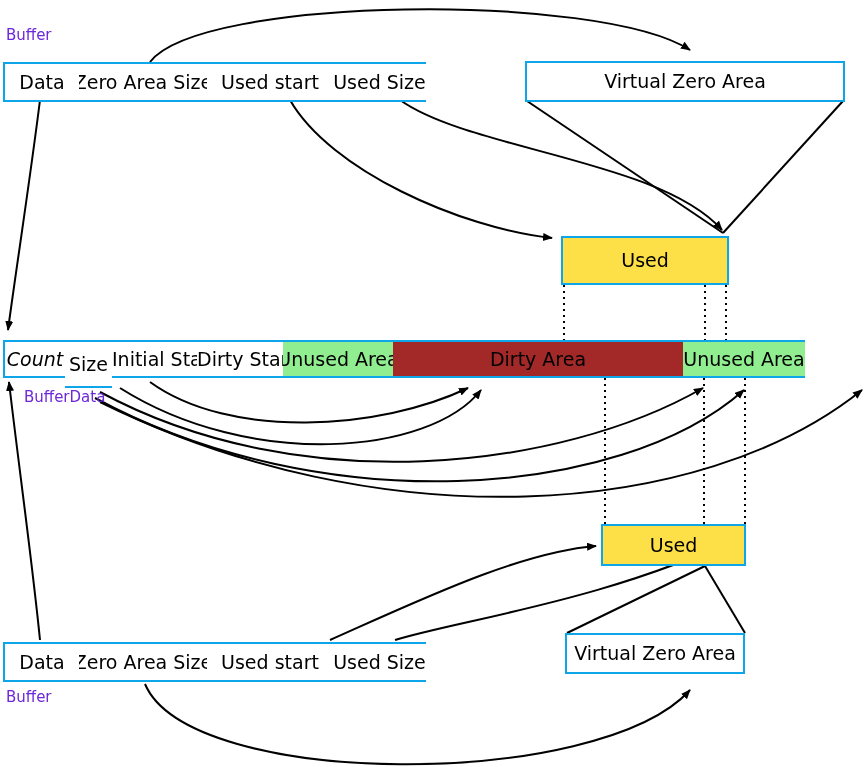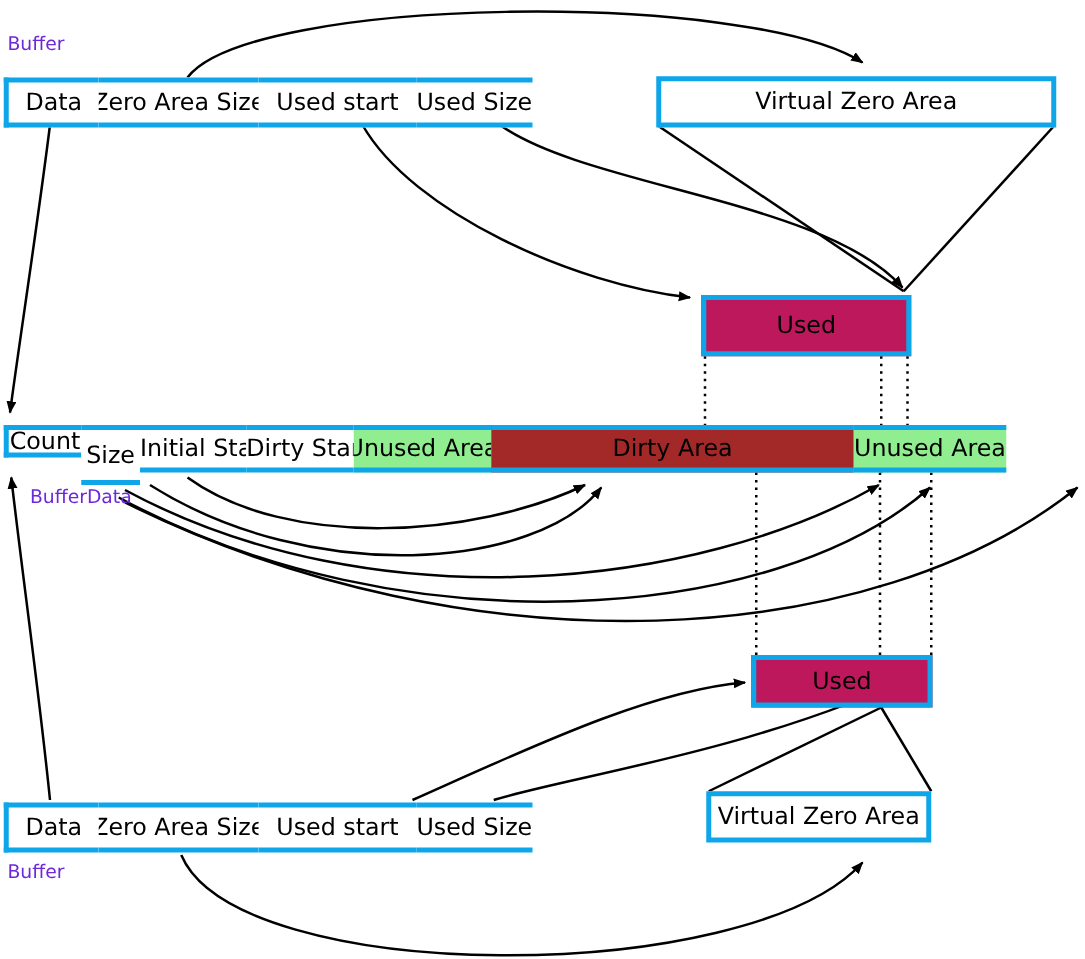--- a/index.html
+++ b/index.html
@@ -1,28 +1,28 @@
 <!DOCTYPE html>
 <html><head>
 <meta charset="utf-8">
 <style>
   html,body{margin:0;padding:0;background:#ffffff;}
   body{width:868px;height:767px;position:relative;overflow:hidden;
        font-family:"DejaVu Sans","Liberation Sans",sans-serif;}
   #stage{position:absolute;left:0;top:0;width:868px;height:767px;}
   svg#wires{position:absolute;left:0;top:0;width:868px;height:767px;pointer-events:none;}
-  .box{position:absolute;box-sizing:border-box;border:4px solid #0ea5e9;background:#fff;
+  .box{position:absolute;box-sizing:border-box;border:2px solid #0ea5e9;background:#fff;
        display:flex;align-items:center;justify-content:center;
        font-size:19px;color:#000;white-space:nowrap;overflow:hidden;line-height:1;}
   .rowwrap{position:absolute;display:flex;}
   .rowwrap .box{position:relative;border-right:none;}
   .caption{position:absolute;font-size:15px;color:#6d28d9;white-space:nowrap;}
   .green{background:#90ee90;}
   .darkred{background:#a32929;}
-  .blue{background:#be185d;}
+  .blue{background:#fde047;}
 </style>
 </head>
 <body>
 
 <div id="stage">
 
   <svg id="wires" viewBox="0 0 868 767" xmlns="http://www.w3.org/2000/svg">
     <defs>
       <marker id="ah" markerWidth="11" markerHeight="11" refX="9" refY="4" orient="auto" markerUnits="userSpaceOnUse">
         <path d="M0,0 L10,4 L0,8 z" fill="#000"></path>
@@ -85,21 +85,21 @@
     <div class="box" style="width:128px;height:40px;border-left:none;">Zero Area Size</div>
     <div class="box" style="width:126px;height:40px;border-left:none;">Used start</div>
     <div class="box" style="width:93px;height:40px;border-left:none;">Used Size</div>
   </div>
 
   <div class="box" style="left:525px;top:61px;width:320px;height:41px;">Virtual Zero Area</div>
 
   <div class="box blue" style="left:561px;top:236px;width:168px;height:49px;">Used</div>
 
   <div class="rowwrap" style="left:3px;top:340px;">
-    <div class="box" style="width:62px;height:26px;">Count</div>
+    <div class="box" style="width:62px;height:38px;font-style:italic;">Count</div>
     <div class="box" style="width:47px;height:48px;border-left:none;text-align:center;">Size</div>
     <div class="box" style="width:85px;height:38px;border-left:none;justify-content:flex-start;">Initial Start</div>
     <div class="box" style="width:86px;height:38px;border-left:none;justify-content:flex-start;">Dirty Start</div>
     <div class="box green" style="width:110px;height:38px;border-left:none;">Unused Area</div>
     <div class="box darkred" style="width:290px;height:38px;border-left:none;">Dirty Area</div>
     <div class="box green" style="width:122px;height:38px;border-left:none;">Unused Area</div>
   </div>
 
   <div class="caption" style="left:24px;top:388px;">BufferData</div>
 

